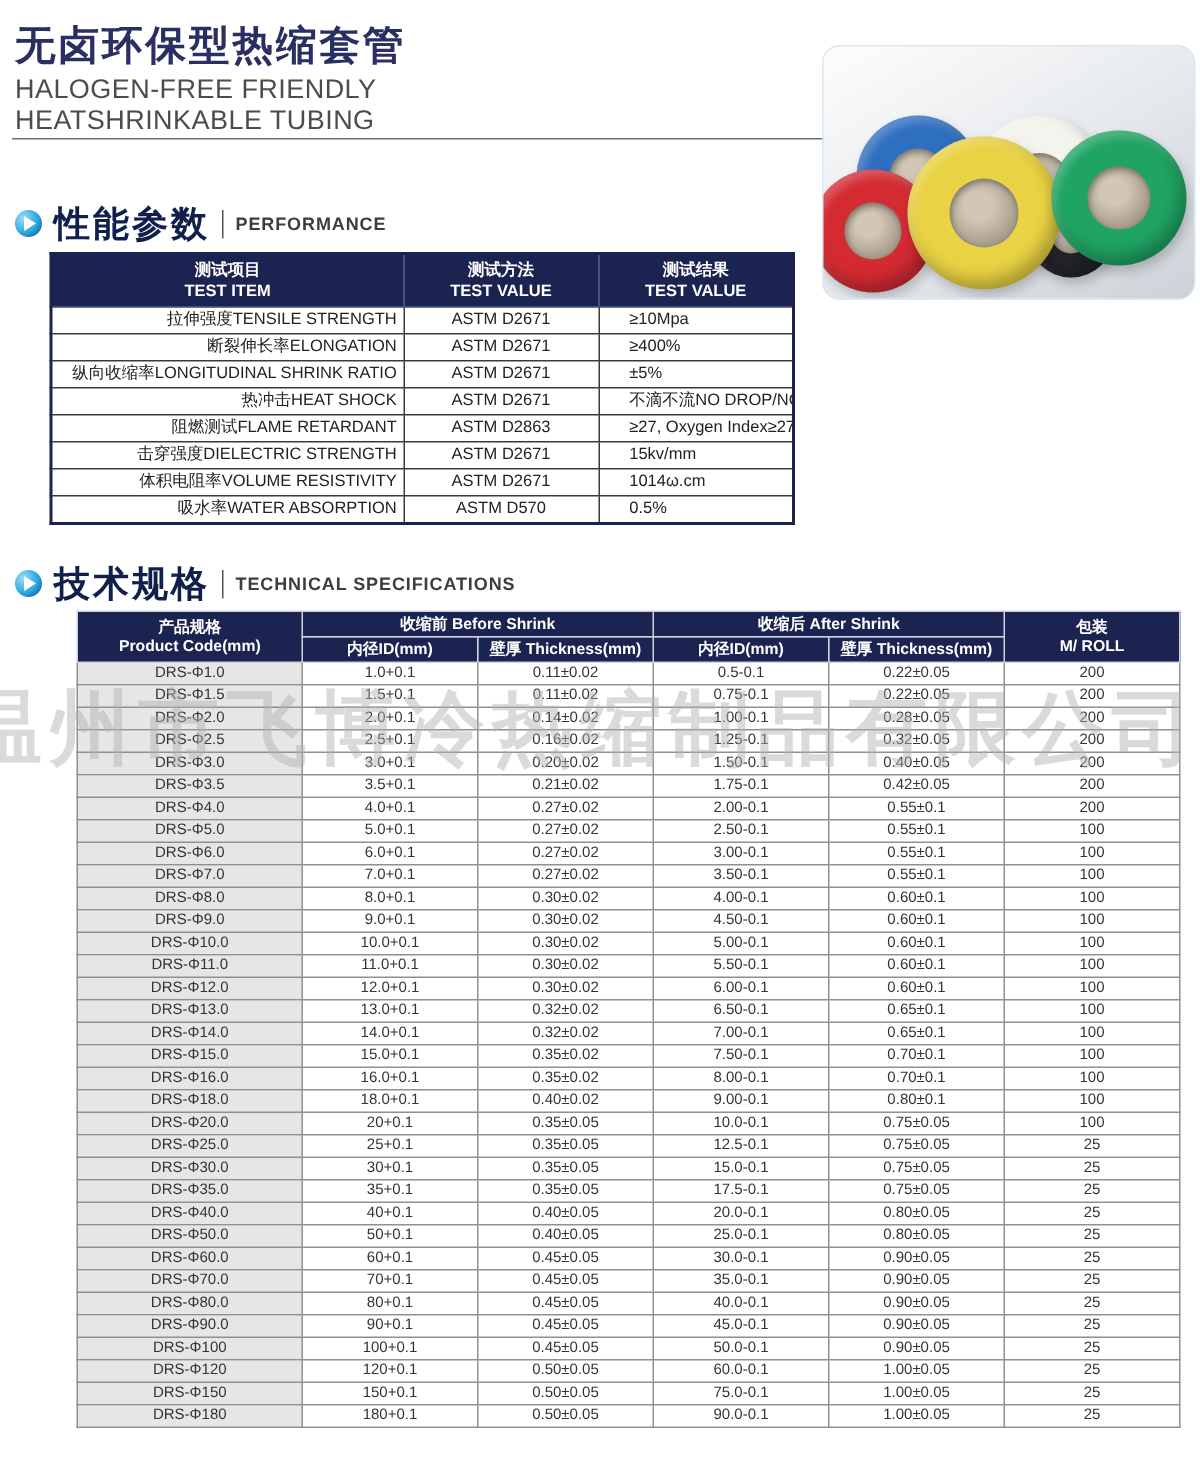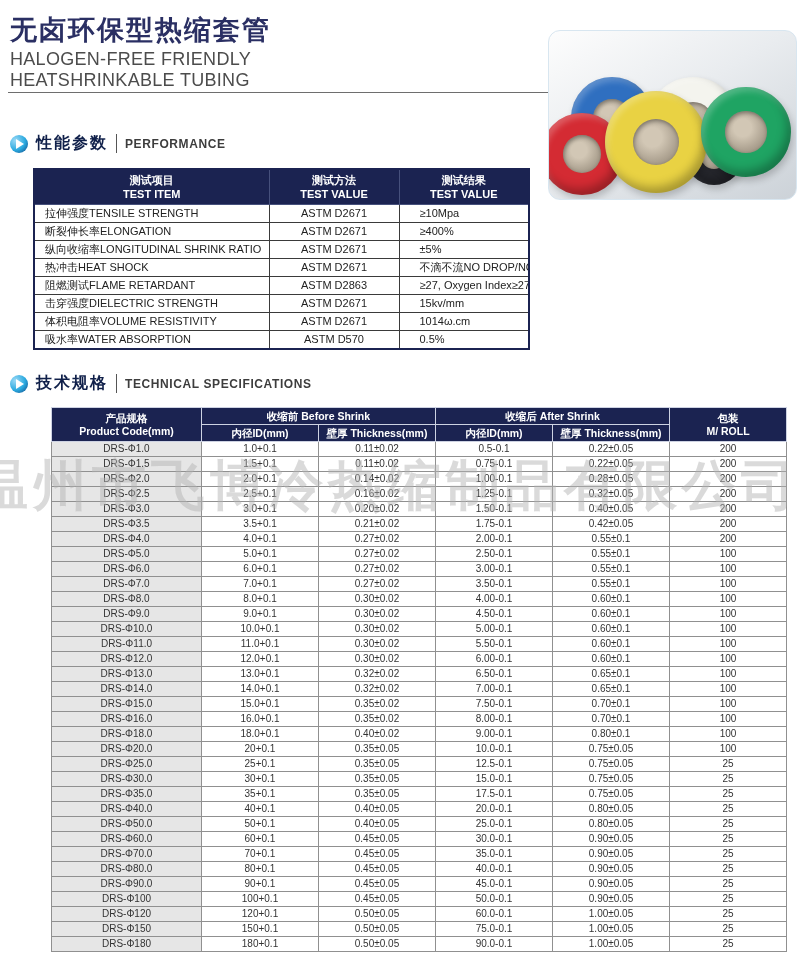--- a/index.html
+++ b/index.html
@@ -49,40 +49,40 @@
   #sec-specs { top:373px; }
   .sec-icon {
     width:18px; height:18px; border-radius:50%; position:relative; flex:0 0 18px;
     background:radial-gradient(circle at 30% 30%, #9ad9f6, #2aa9df 55%, #0f3f7e 100%);
   }
   .sec-icon::after {
     content:''; position:absolute; left:6px; top:4px;
     border-left:8px solid #ffffff;
     border-top:5px solid transparent; border-bottom:5px solid transparent;
   }
-  .sec-cn { font-size:16px; font-weight:bold; color:#10204a; letter-spacing:2px; }
+  .sec-cn { font-size:24px; font-weight:bold; color:#10204a; letter-spacing:2px; }
   .sec-sep { width:1px; height:19px; background:#555555; }
   .sec-en { font-size:12px; font-weight:bold; color:#3d3d3d; letter-spacing:0.6px; }
 
   
   #perf-table {
     position:absolute; left:33px; top:168px; width:495px;
     border-collapse:collapse; table-layout:fixed; z-index:1;
     border:2px solid #1b2351;
   }
   #perf-table th {
     background:#1b2351; color:#ffffff; font-size:11px; font-weight:bold;
     padding:3px 2px; border:1px solid #46507c; line-height:14px;
   }
   #perf-table td {
     border:1px solid #3a3a3a; font-size:11px; color:#222222;
     height:17px; line-height:17px; padding:0 4px;
     white-space:nowrap; overflow:hidden;
   }
-  #perf-table td.c1 { text-align:left;  padding-left:10px; }
+  #perf-table td.c1 { text-align:right;  padding-left:10px; }
   #perf-table td.c2 { text-align:center; }
   #perf-table td.c3 { text-align:left;  padding-left:20px; }
 
   
   #spec-table {
     position:absolute; left:33px; top:407px; width:735px;
     border-collapse:collapse; table-layout:fixed; z-index:1;
     border:1px solid #6f6f6f;
     margin-left:18px;
   }

